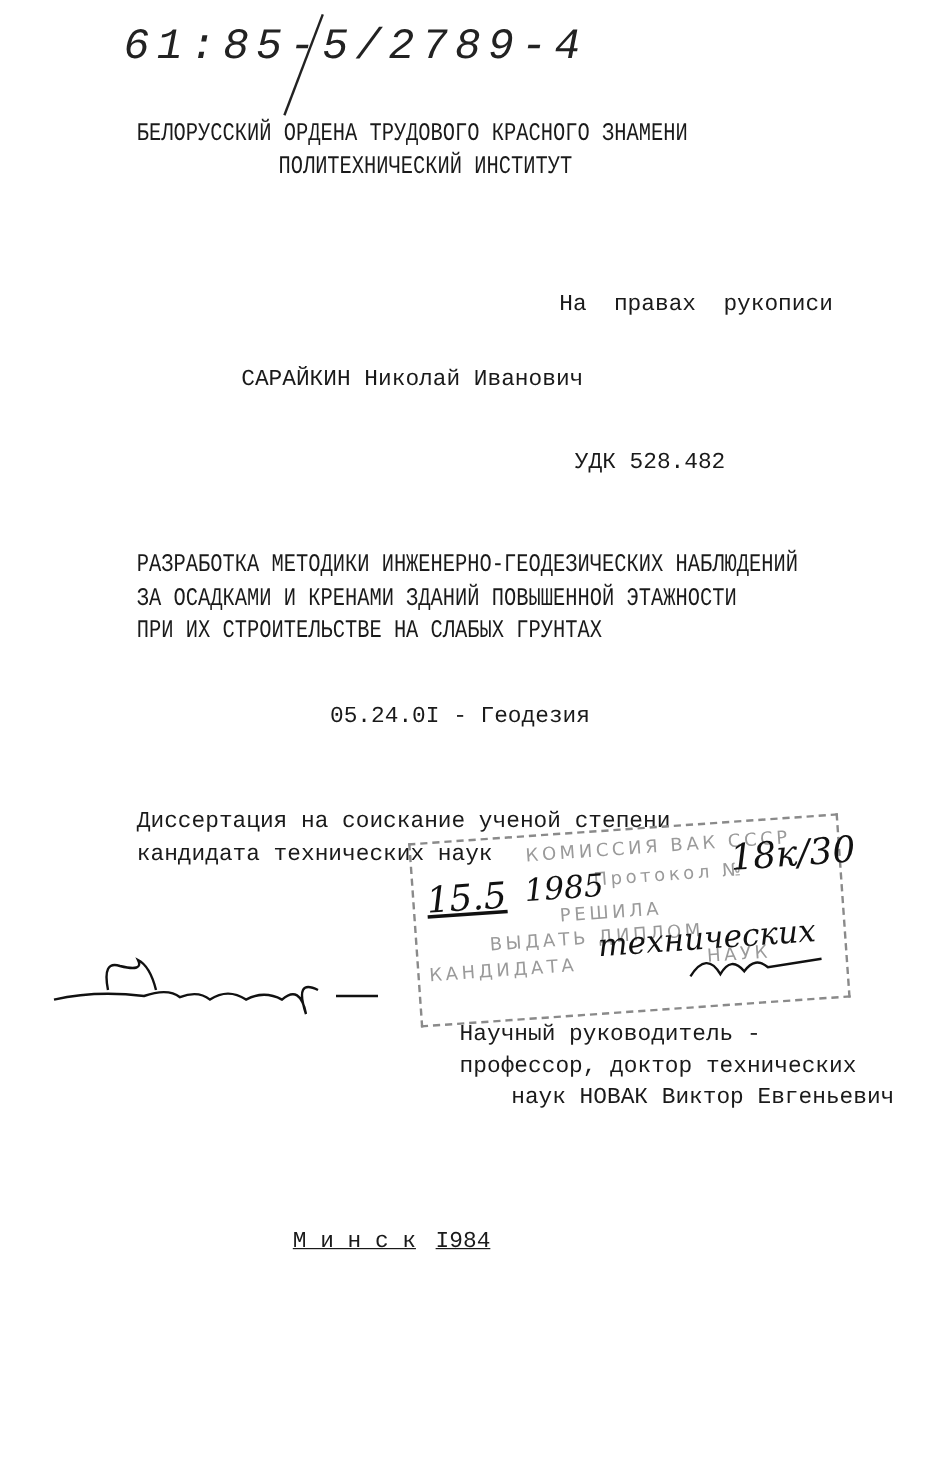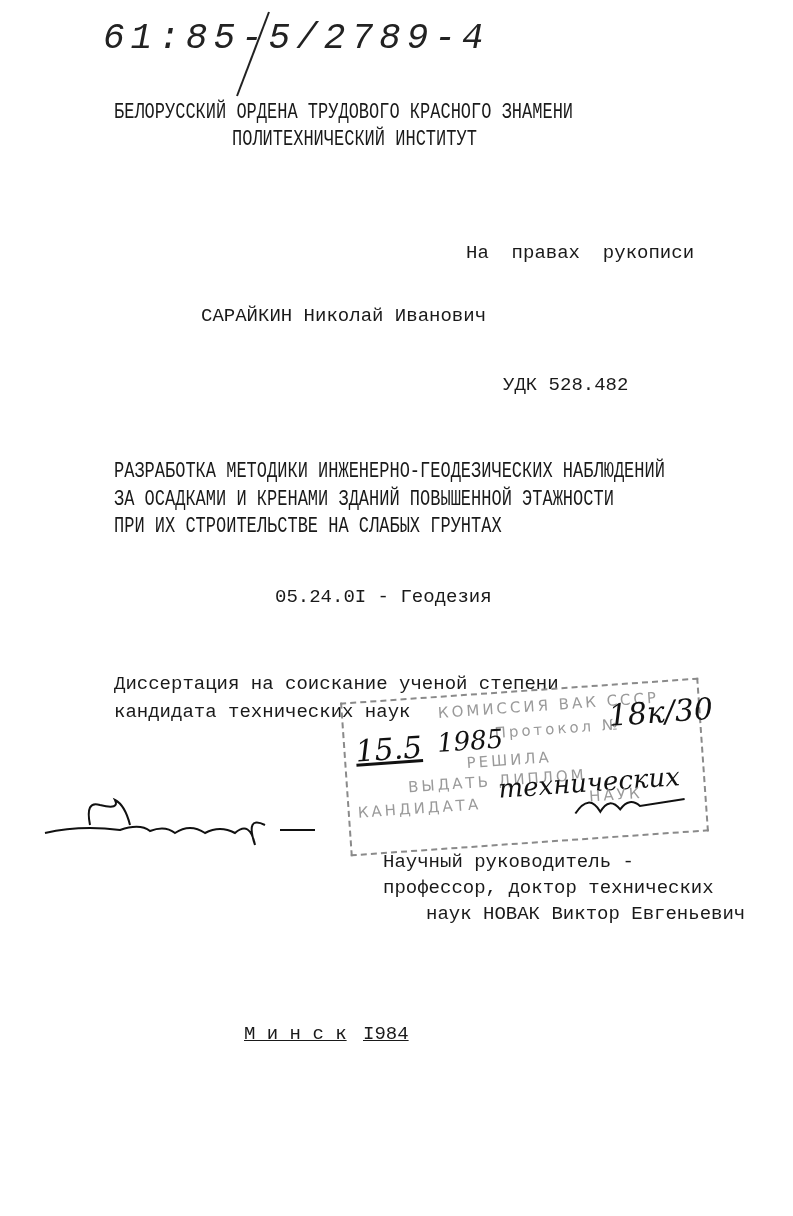--- a/index.html
+++ b/index.html
@@ -31,21 +31,21 @@
   <line x1="36" y1="2" x2="4" y2="86" stroke="#222" stroke-width="2"></line>
 </svg>
 
 <div class="t caps" style="left:114px; top:102px;">БЕЛОРУССКИЙ ОРДЕНА ТРУДОВОГО КРАСНОГО ЗНАМЕНИ</div>
 <div class="t caps" style="left:232px; top:129px;">ПОЛИТЕХНИЧЕСКИЙ ИНСТИТУТ</div>
 
 <div class="t" style="left:466px; top:244px;">На  правах  рукописи</div>
 
 <div class="t" style="left:201px; top:307px;font-family:Liberation Mono, monospace;">САРАЙКИН Николай Иванович</div>
 
-<div class="t" style="left:503px; top:376px;">УДК 528.482</div>
+<div class="t" style="left:479px; top:376px;">УДК 528.482</div>
 
 <div class="t caps" style="left:114px; top:461px;">РАЗРАБОТКА МЕТОДИКИ ИНЖЕНЕРНО-ГЕОДЕЗИЧЕСКИХ НАБЛЮДЕНИЙ</div>
 <div class="t caps" style="left:114px; top:489px;">ЗА ОСАДКАМИ И КРЕНАМИ ЗДАНИЙ ПОВЫШЕННОЙ ЭТАЖНОСТИ</div>
 <div class="t caps" style="left:114px; top:516px;">ПРИ ИХ СТРОИТЕЛЬСТВЕ НА СЛАБЫХ ГРУНТАХ</div>
 
 <div class="t" style="left:275px; top:588px;">05.24.0I - Геодезия</div>
 
 <div class="t" style="left:114px; top:675px;">Диссертация на соискание ученой степени</div>
 <div class="t" style="left:114px; top:703px;">кандидата технических наук</div>
 

